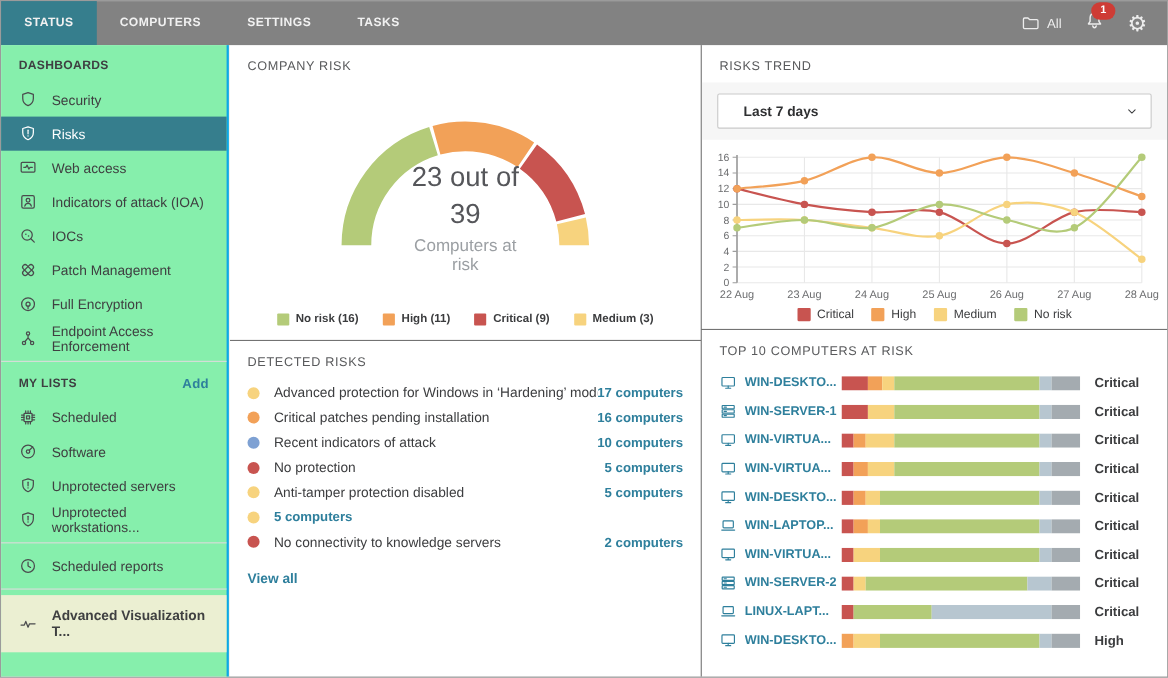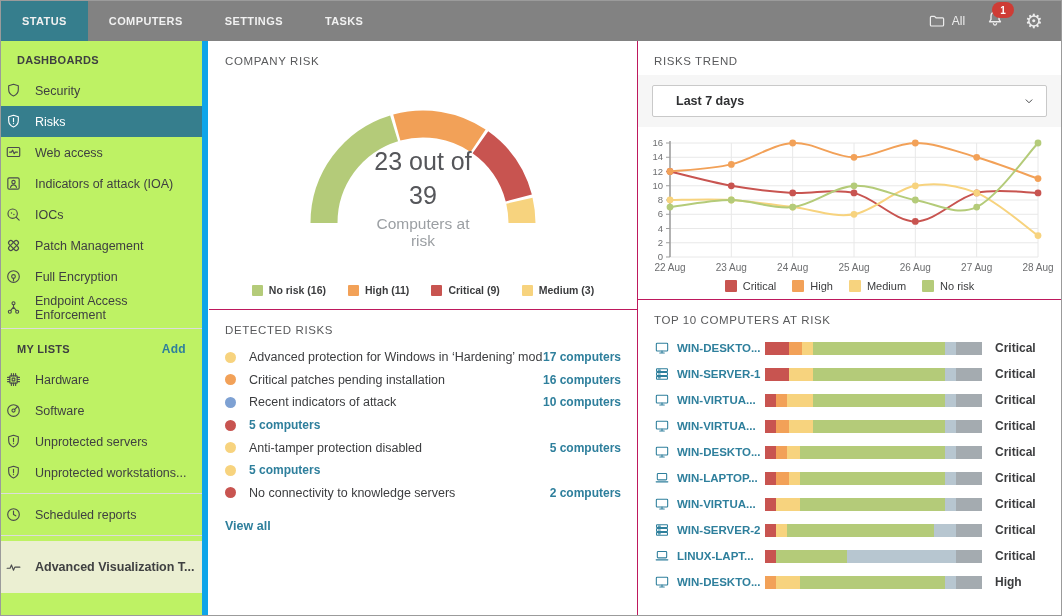--- a/index.html
+++ b/index.html
@@ -19,35 +19,35 @@
   .icn svg{width:100%;height:100%;fill:none;stroke:currentColor;stroke-width:1.6;
            stroke-linecap:round;stroke-linejoin:round;}
   .bell-wrap{position:relative;cursor:pointer;}
   .bell-wrap .icn{width:20px;height:20px;}
   .badge{position:absolute;top:-7px;right:-9px;min-width:16px;height:16px;border-radius:8px;
          background:#ce3c35;color:#fff;font-size:10px;font-weight:700;display:flex;
          align-items:center;justify-content:center;padding:0 3px;}
   .gear{font-size:20px;line-height:1;color:#ededed;cursor:pointer;font-family:"DejaVu Sans",sans-serif;}
 
   
-  .sidebar{position:absolute;top:40px;left:0;width:207px;bottom:0;background:#bef264;
-           border-right:6px solid #0ea5e9;box-sizing:border-box;padding-top:4px;}
+  .sidebar{position:absolute;top:40px;left:0;width:207px;bottom:0;background:#86efac;
+           border-right:2px solid #0ea5e9;box-sizing:border-box;padding-top:4px;}
   .side-header{height:30px;display:flex;align-items:center;justify-content:space-between;
                padding:0 16px;font-size:11px;font-weight:700;color:#3e3f41;letter-spacing:.3px;}
   .side-action{color:#2e7f9c;font-size:12px;font-weight:700;cursor:pointer;}
-  .side-item{height:31px;display:flex;align-items:center;gap:13px;padding:0 4px;
+  .side-item{height:31px;display:flex;align-items:center;gap:13px;padding:0 16px;
              font-size:12.5px;color:#3f4041;cursor:pointer;}
   .side-item .icn{width:17px;height:17px;color:#4a4b4d;flex:0 0 auto;}
   .side-item.selected{background:#367e8d;color:#fff;}
   .side-item.selected .icn{color:#fff;}
   .side-item.highlighted{background:#ebefd2;font-weight:700;height:52px;}
   .side-sep{border-top:1px solid #dcdcdc;margin:5px 0;}
 
   
-  .main{position:absolute;top:40px;left:208px;right:0;bottom:0;background:#be185d;}
+  .main{position:absolute;top:40px;left:208px;right:0;bottom:0;background:#737373;}
   .panel{position:absolute;background:#fff;overflow:hidden;}
   #panel-company{left:0;top:0;width:428px;height:268px;}
   #panel-detected{left:0;top:269px;width:428px;bottom:0;}
   #panel-trend{left:429px;top:0;right:0;height:258px;}
   #panel-top{left:429px;top:259px;right:0;bottom:0;}
   .panel-title{padding:14px 16px 0;font-size:11.5px;font-weight:400;letter-spacing:.6px;
                color:#595a5c;}
 
   
   .gauge-wrap{position:relative;margin-top:6px;text-align:center;}
@@ -213,21 +213,21 @@
         <span class="side-action">Add</span>
       </div>
       <div class="side-item">
         <span class="icn">
           <svg viewBox="0 0 24 24">
             <rect x="6.8" y="6.8" width="10.4" height="10.4" rx="1"></rect>
             <rect x="10.1" y="10.1" width="3.8" height="3.8"></rect>
             <path d="M9 3.6v3.2M12 3.6v3.2M15 3.6v3.2M9 17.2v3.2M12 17.2v3.2M15 17.2v3.2M3.6 9h3.2M3.6 12h3.2M3.6 15h3.2M17.2 9h3.2M17.2 12h3.2M17.2 15h3.2"></path>
           </svg>
         </span>
-        <span>Hardware</span>
+        <span>Scheduled</span>
       </div>
       <div class="side-item">
         <span class="icn">
           <svg viewBox="0 0 24 24">
             <circle cx="12" cy="12" r="8.2"></circle>
             <circle cx="12" cy="12" r="2.2"></circle>
             <path d="M13.7 10.3 18 6"></path>
           </svg>
         </span>
         <span>Software</span>
@@ -431,20 +431,21 @@
             <span class="risk-label">Critical patches pending installation</span>
             <span class="risk-count">16 computers</span>
           </div>
           <div class="risk-row">
             <span class="risk-dot" style="background:#7ea1d3"></span>
             <span class="risk-label">Recent indicators of attack</span>
             <span class="risk-count">10 computers</span>
           </div>
           <div class="risk-row">
             <span class="risk-dot" style="background:#c85450"></span>
+            <span class="risk-label">No protection</span>
             <span class="risk-count">5 computers</span>
           </div>
           <div class="risk-row">
             <span class="risk-dot" style="background:#f7d37e"></span>
             <span class="risk-label">Anti-tamper protection disabled</span>
             <span class="risk-count">5 computers</span>
           </div>
           <div class="risk-row">
             <span class="risk-dot" style="background:#f7d37e"></span>
             <span class="risk-count">5 computers</span>

